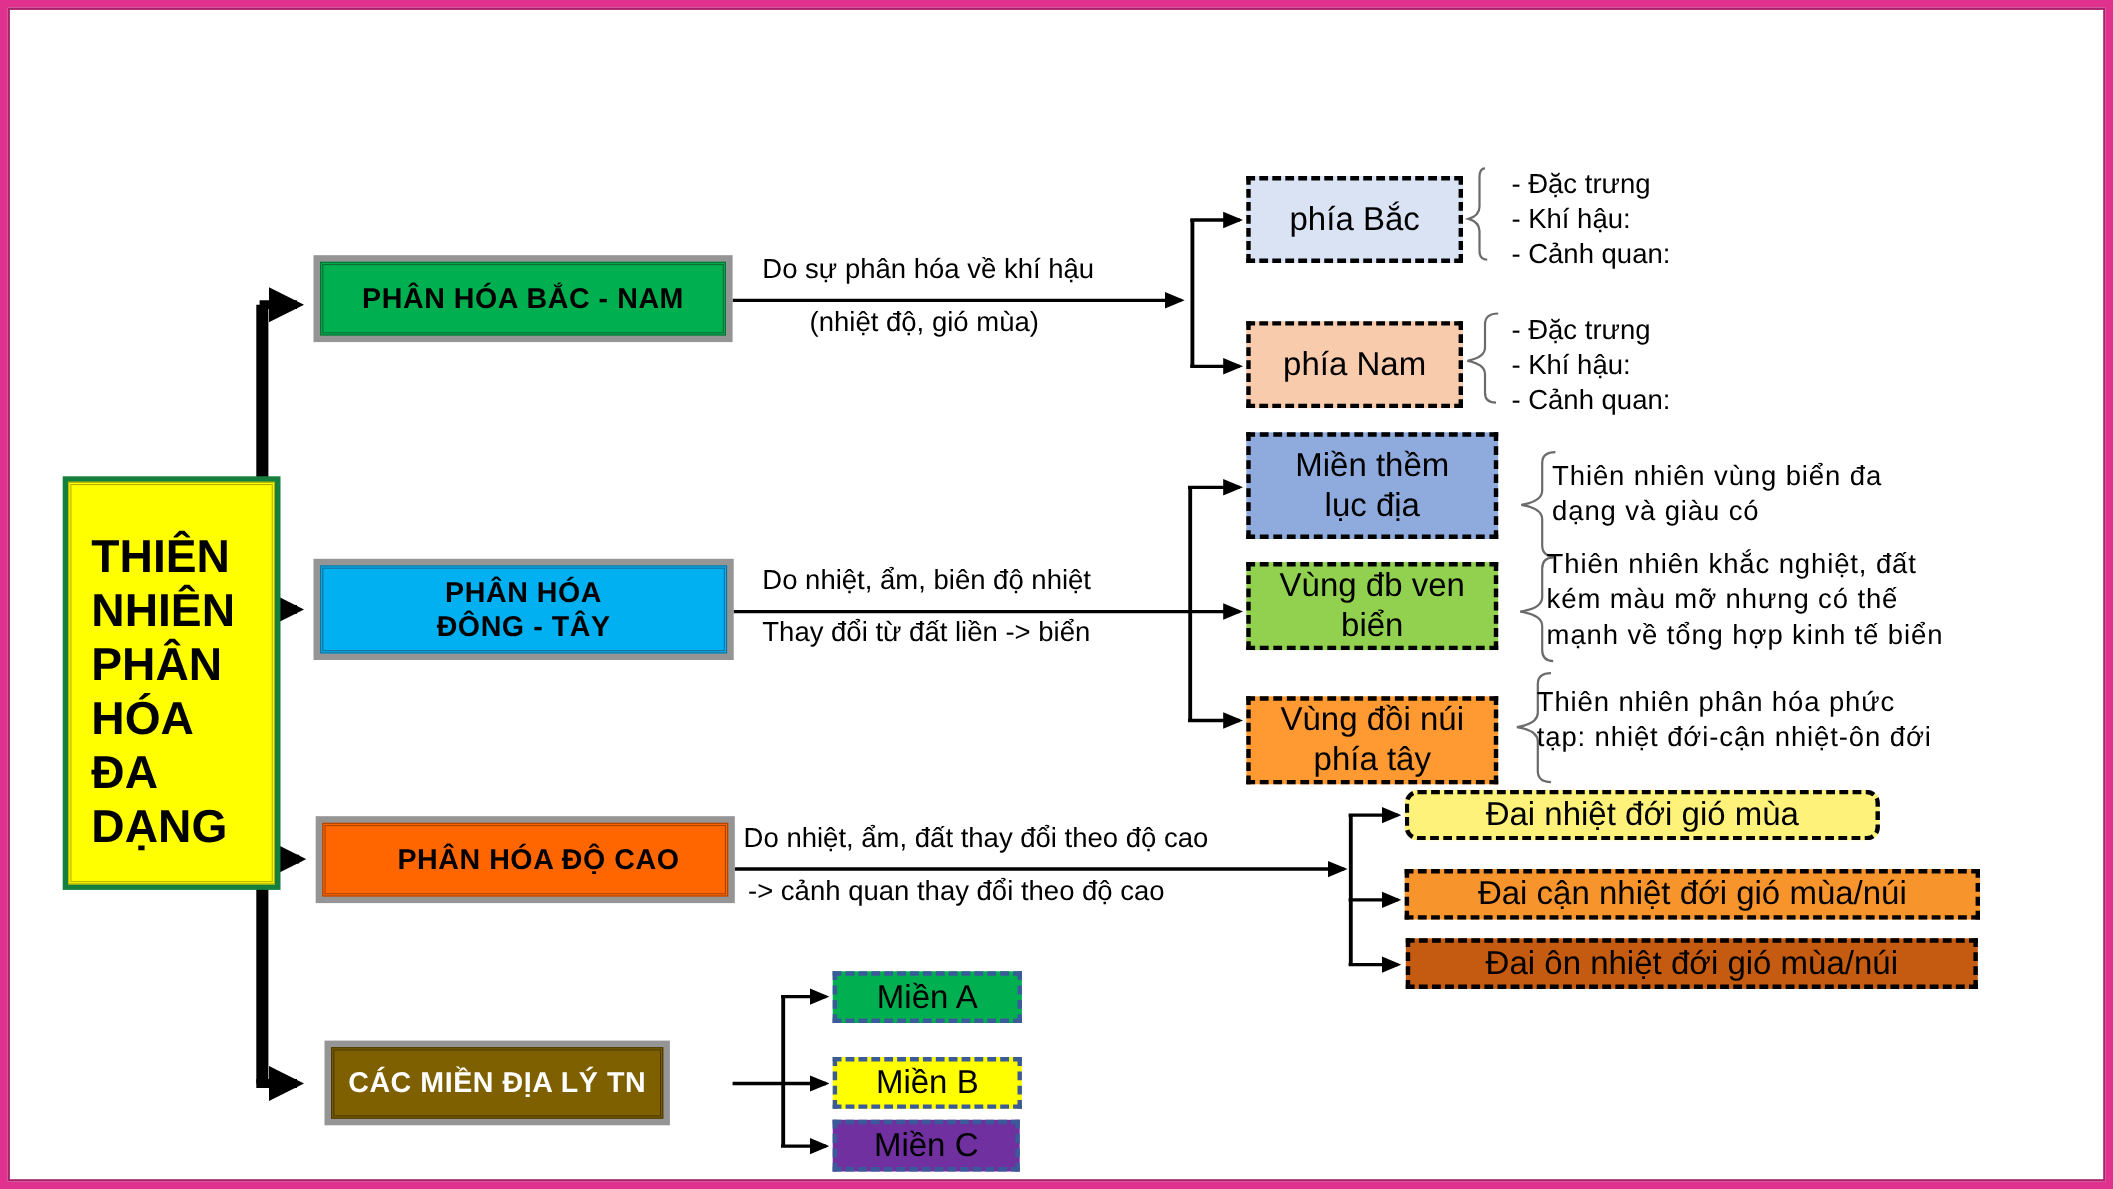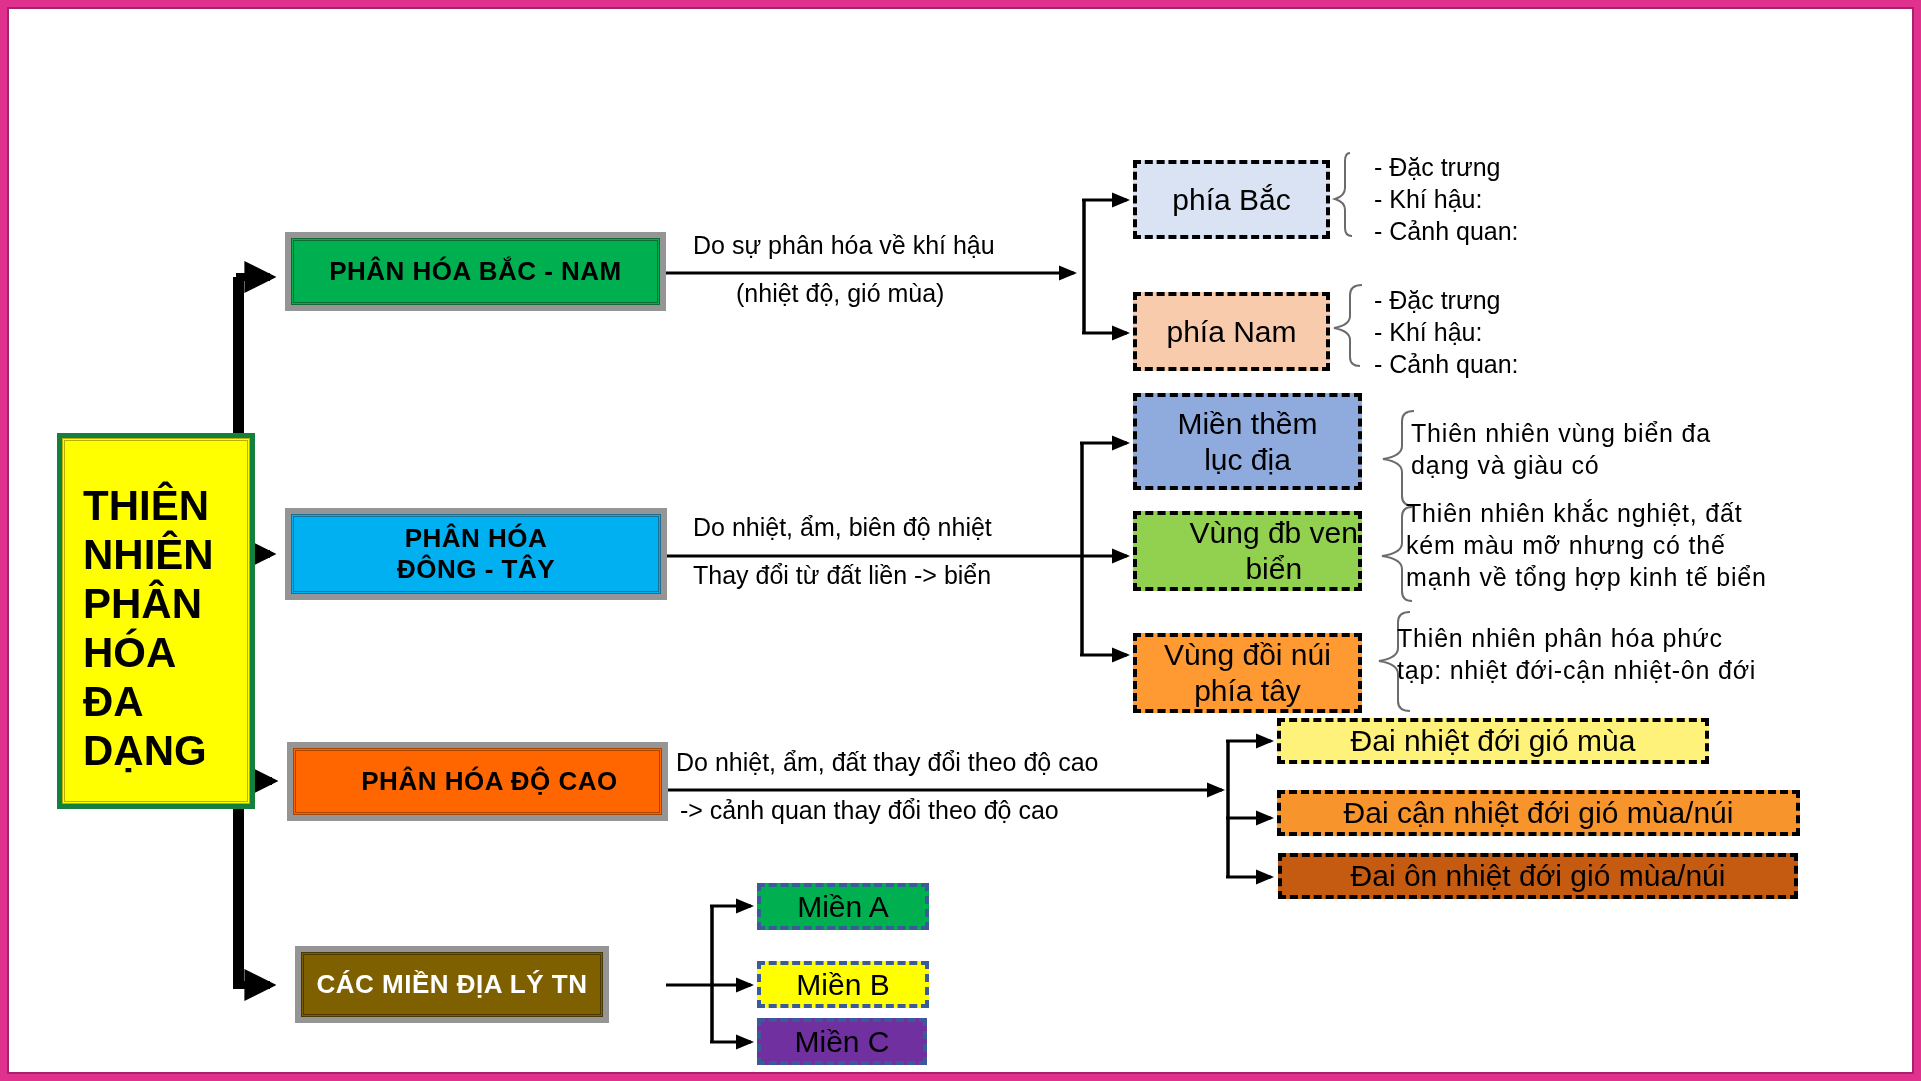--- a/index.html
+++ b/index.html
@@ -123,42 +123,42 @@
 <div class="abs edge-label" style="left:693px; top:513px;">Do nhiệt, ẩm, biên độ nhiệt</div>
 <div class="abs edge-label" style="left:693px; top:561px;">Thay đổi từ đất liền -&gt; biển</div>
 
 <div class="abs leaf" style="left:1133px; top:393px; width:229px; height:97px; background:#8faadc;">
   <span>Miền thềm
 lục địa</span>
 </div>
 <div class="abs desc" style="left:1411px; top:417px;">Thiên nhiên vùng biển đa
 dạng và giàu có</div>
 
-<div class="abs leaf" style="left:1133px; top:511px; width:229px; height:80px; background:#92d050;justify-content:flex-end;">
+<div class="abs leaf" style="left:1133px; top:511px; width:229px; height:80px; background:#92d050;">
   <span>Vùng đb ven
 biển</span>
 </div>
 <div class="abs desc" style="left:1406px; top:497px;">Thiên nhiên khắc nghiệt, đất
 kém màu mỡ nhưng có thế
 mạnh về tổng hợp kinh tế biển</div>
 
 <div class="abs leaf" style="left:1133px; top:613px; width:229px; height:80px; background:#ff9a33;margin-top:20px;">
   <span>Vùng đồi núi
 phía tây</span>
 </div>
 <div class="abs desc" style="left:1397px; top:622px;">Thiên nhiên phân hóa phức
 tạp: nhiệt đới-cận nhiệt-ôn đới</div>
 
 <div class="abs cat cat-dc" style="left:287px; top:742px; width:381px; height:79px;">
   <div class="inner">PHÂN HÓA ĐỘ CAO</div>
 </div>
 <div class="abs edge-label" style="left:676px; top:748px;">Do nhiệt, ẩm, đất thay đổi theo độ cao</div>
 <div class="abs edge-label" style="left:680px; top:796px;">-&gt; cảnh quan thay đổi theo độ cao</div>
 
-<div class="abs leaf" style="left:1277px; top:718px; width:432px; height:46px; background:#fff27a;">
+<div class="abs leaf" style="left:1277px; top:718px; width:432px; height:46px; background:#fff27a;border-radius:12px;">
   <span>Đai nhiệt đới gió mùa</span>
 </div>
 <div class="abs leaf" style="left:1277px; top:790px; width:523px; height:46px; background:#f8942c;">
   <span>Đai cận nhiệt đới gió mùa/núi</span>
 </div>
 <div class="abs leaf" style="left:1278px; top:853px; width:520px; height:46px; background:#c55a11;">
   <span>Đai ôn nhiệt đới gió mùa/núi</span>
 </div>
 
 <div class="abs cat cat-mien" style="left:295px; top:946px; width:314px; height:77px;">

